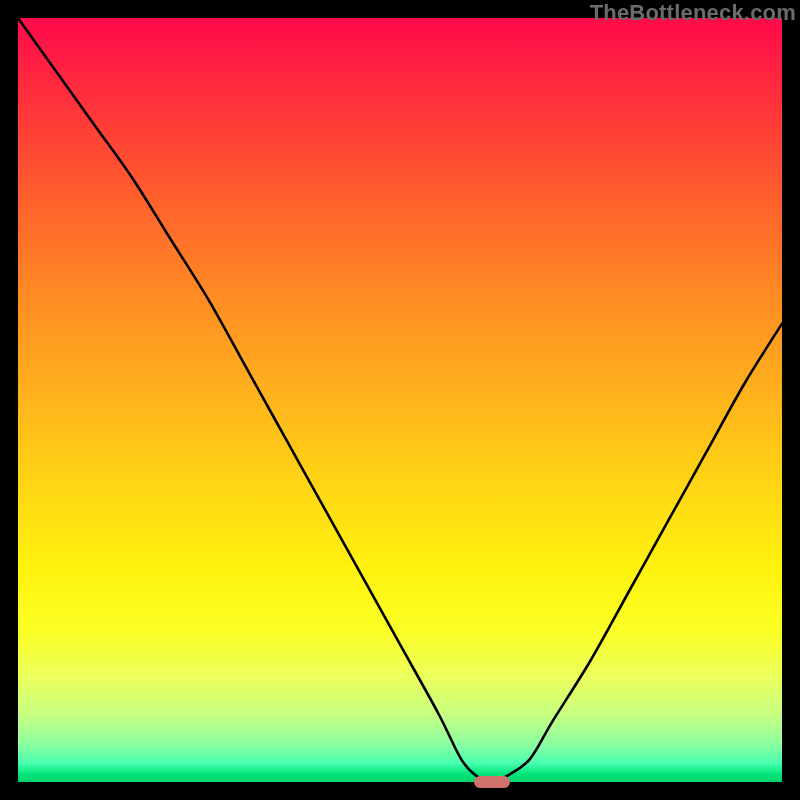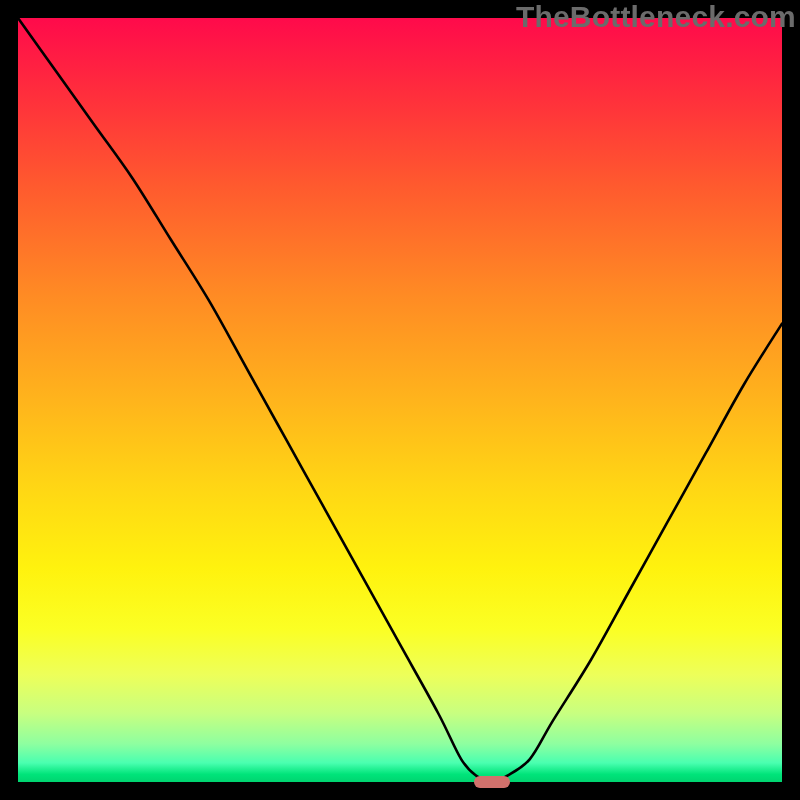--- a/index.html
+++ b/index.html
@@ -38,21 +38,21 @@
       #4affb0 97.5%,
       #00e47a 99%,
       #00d470 100%
     );
   }
   .watermark {
     position: absolute;
     top: 0;
     right: 4px;
     font-family: Arial, Helvetica, sans-serif;
-    font-size: 30px;
+    font-size: 22px;
     font-weight: 600;
     color: #6b6b6b;
     letter-spacing: 0.2px;
     user-select: none;
   }
   svg.curve {
     position: absolute;
     left: 0;
     top: 0;
     width: 764px;

